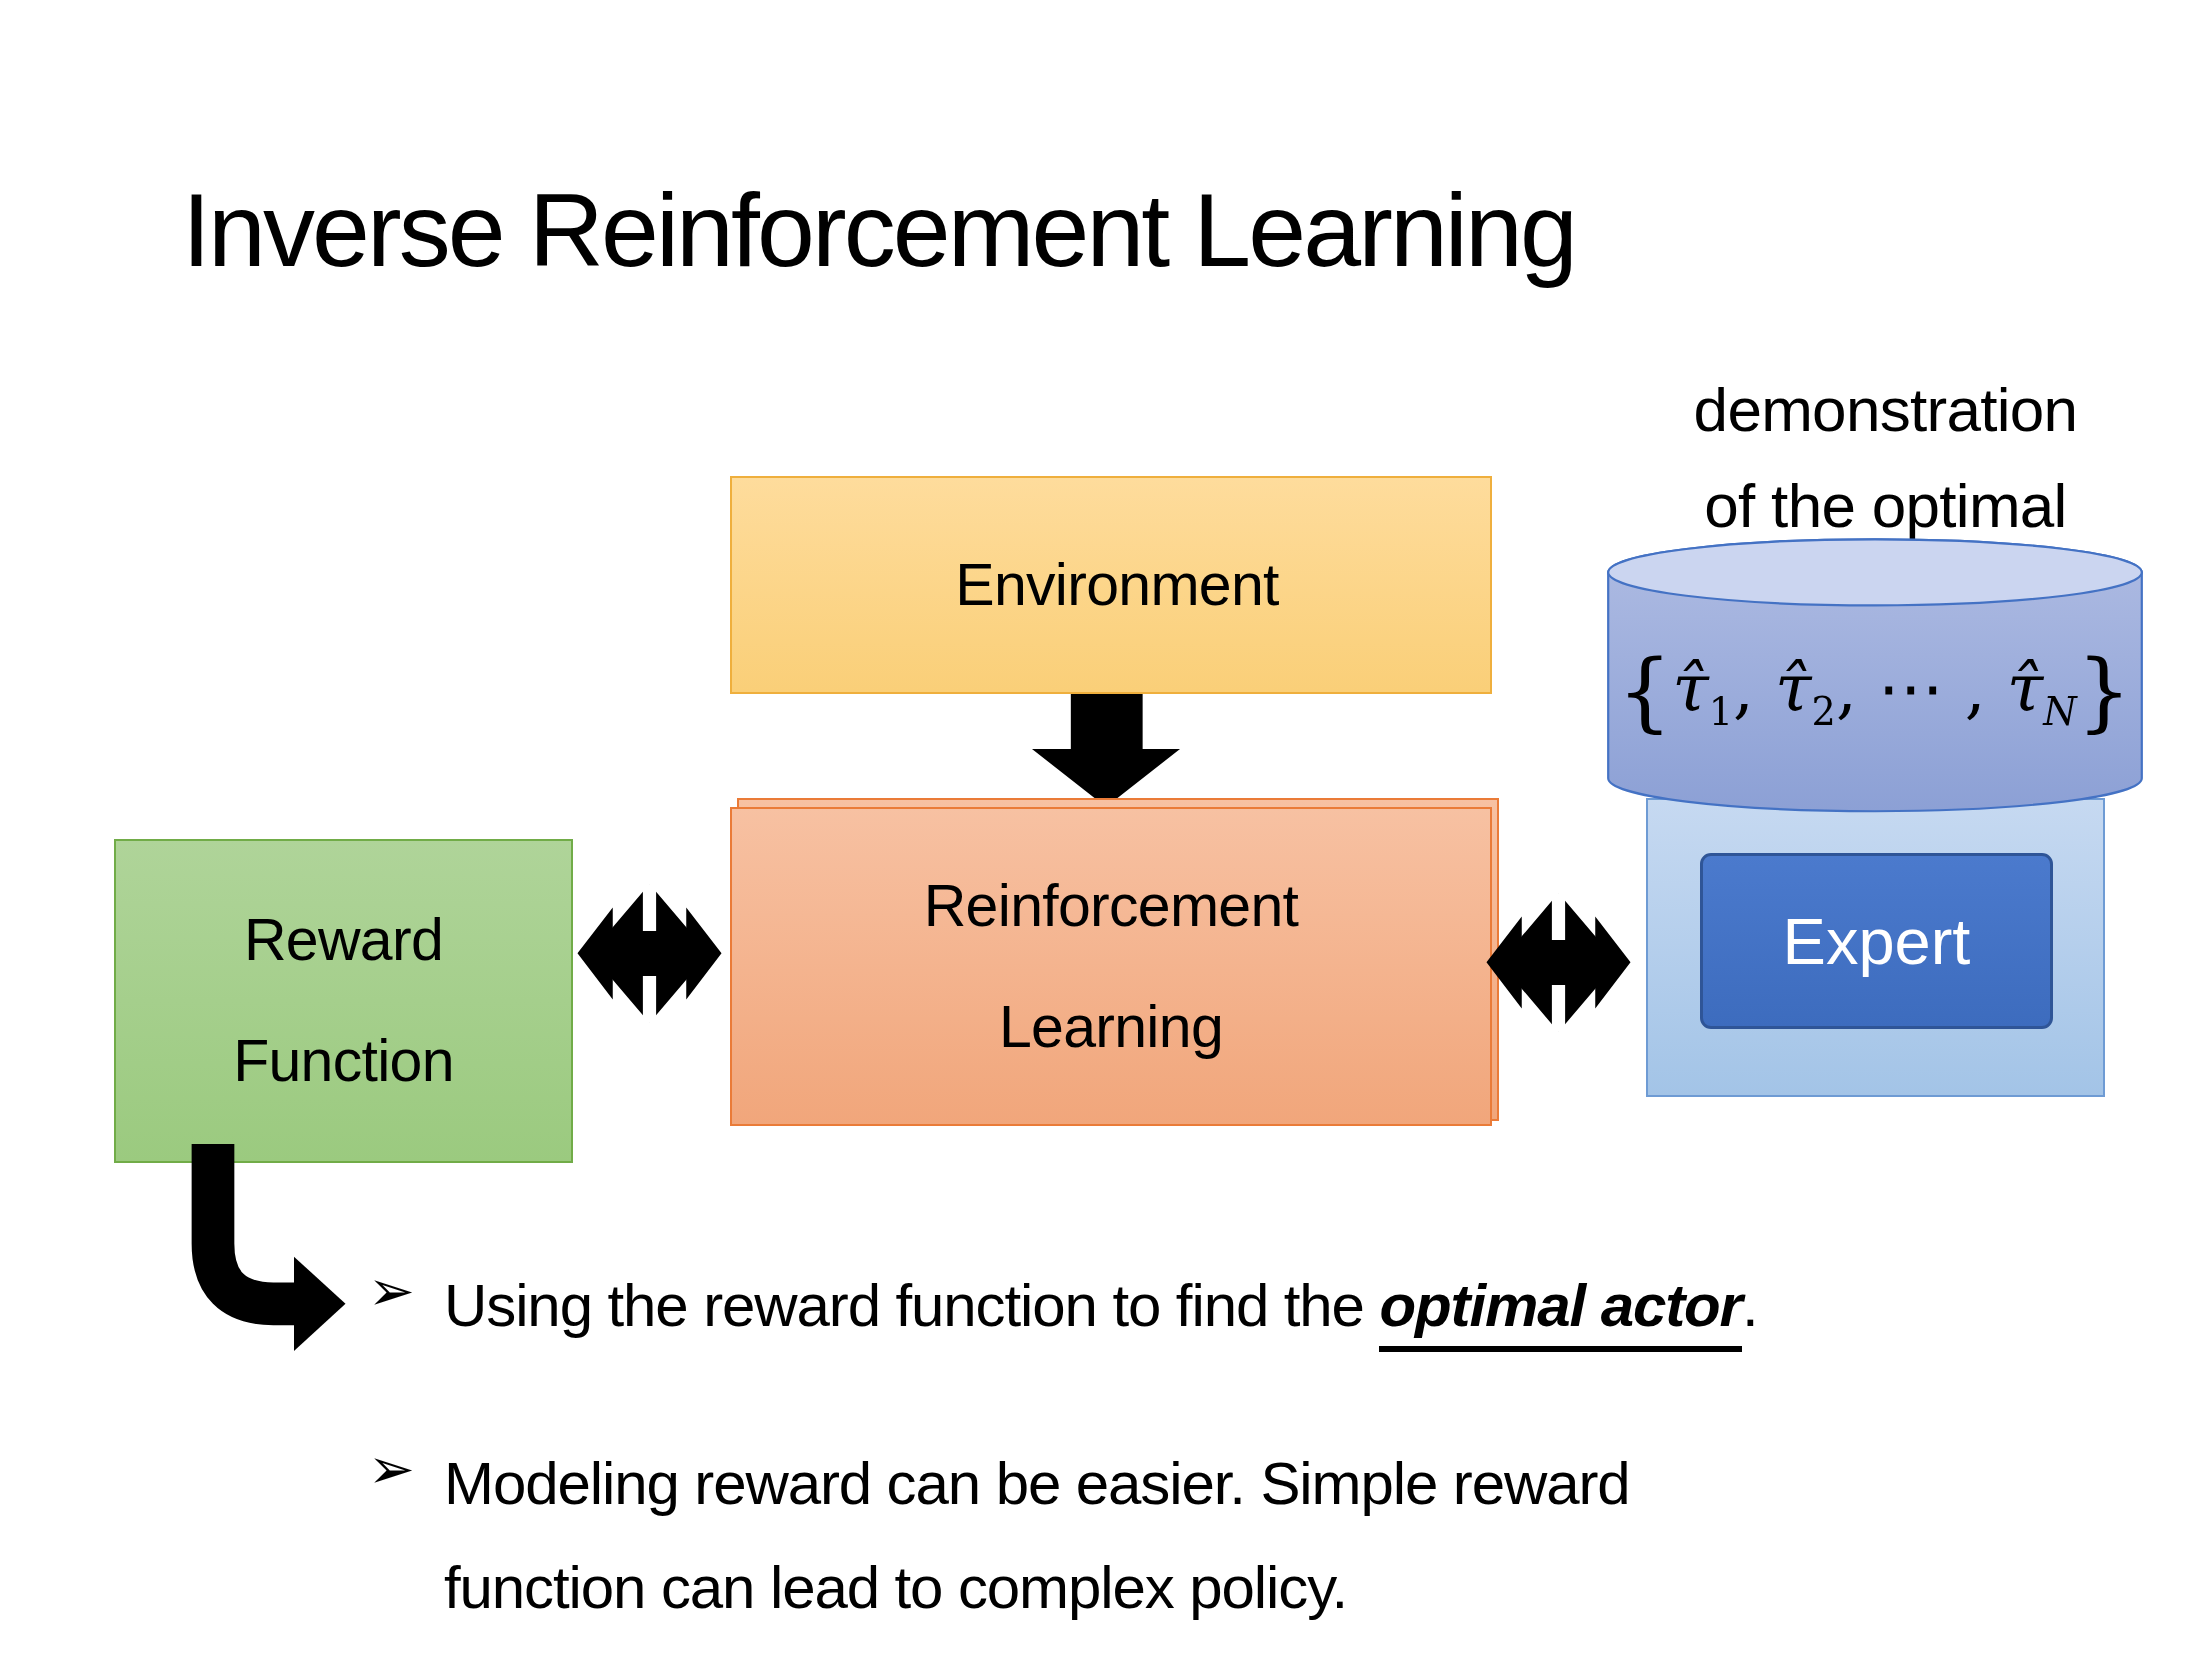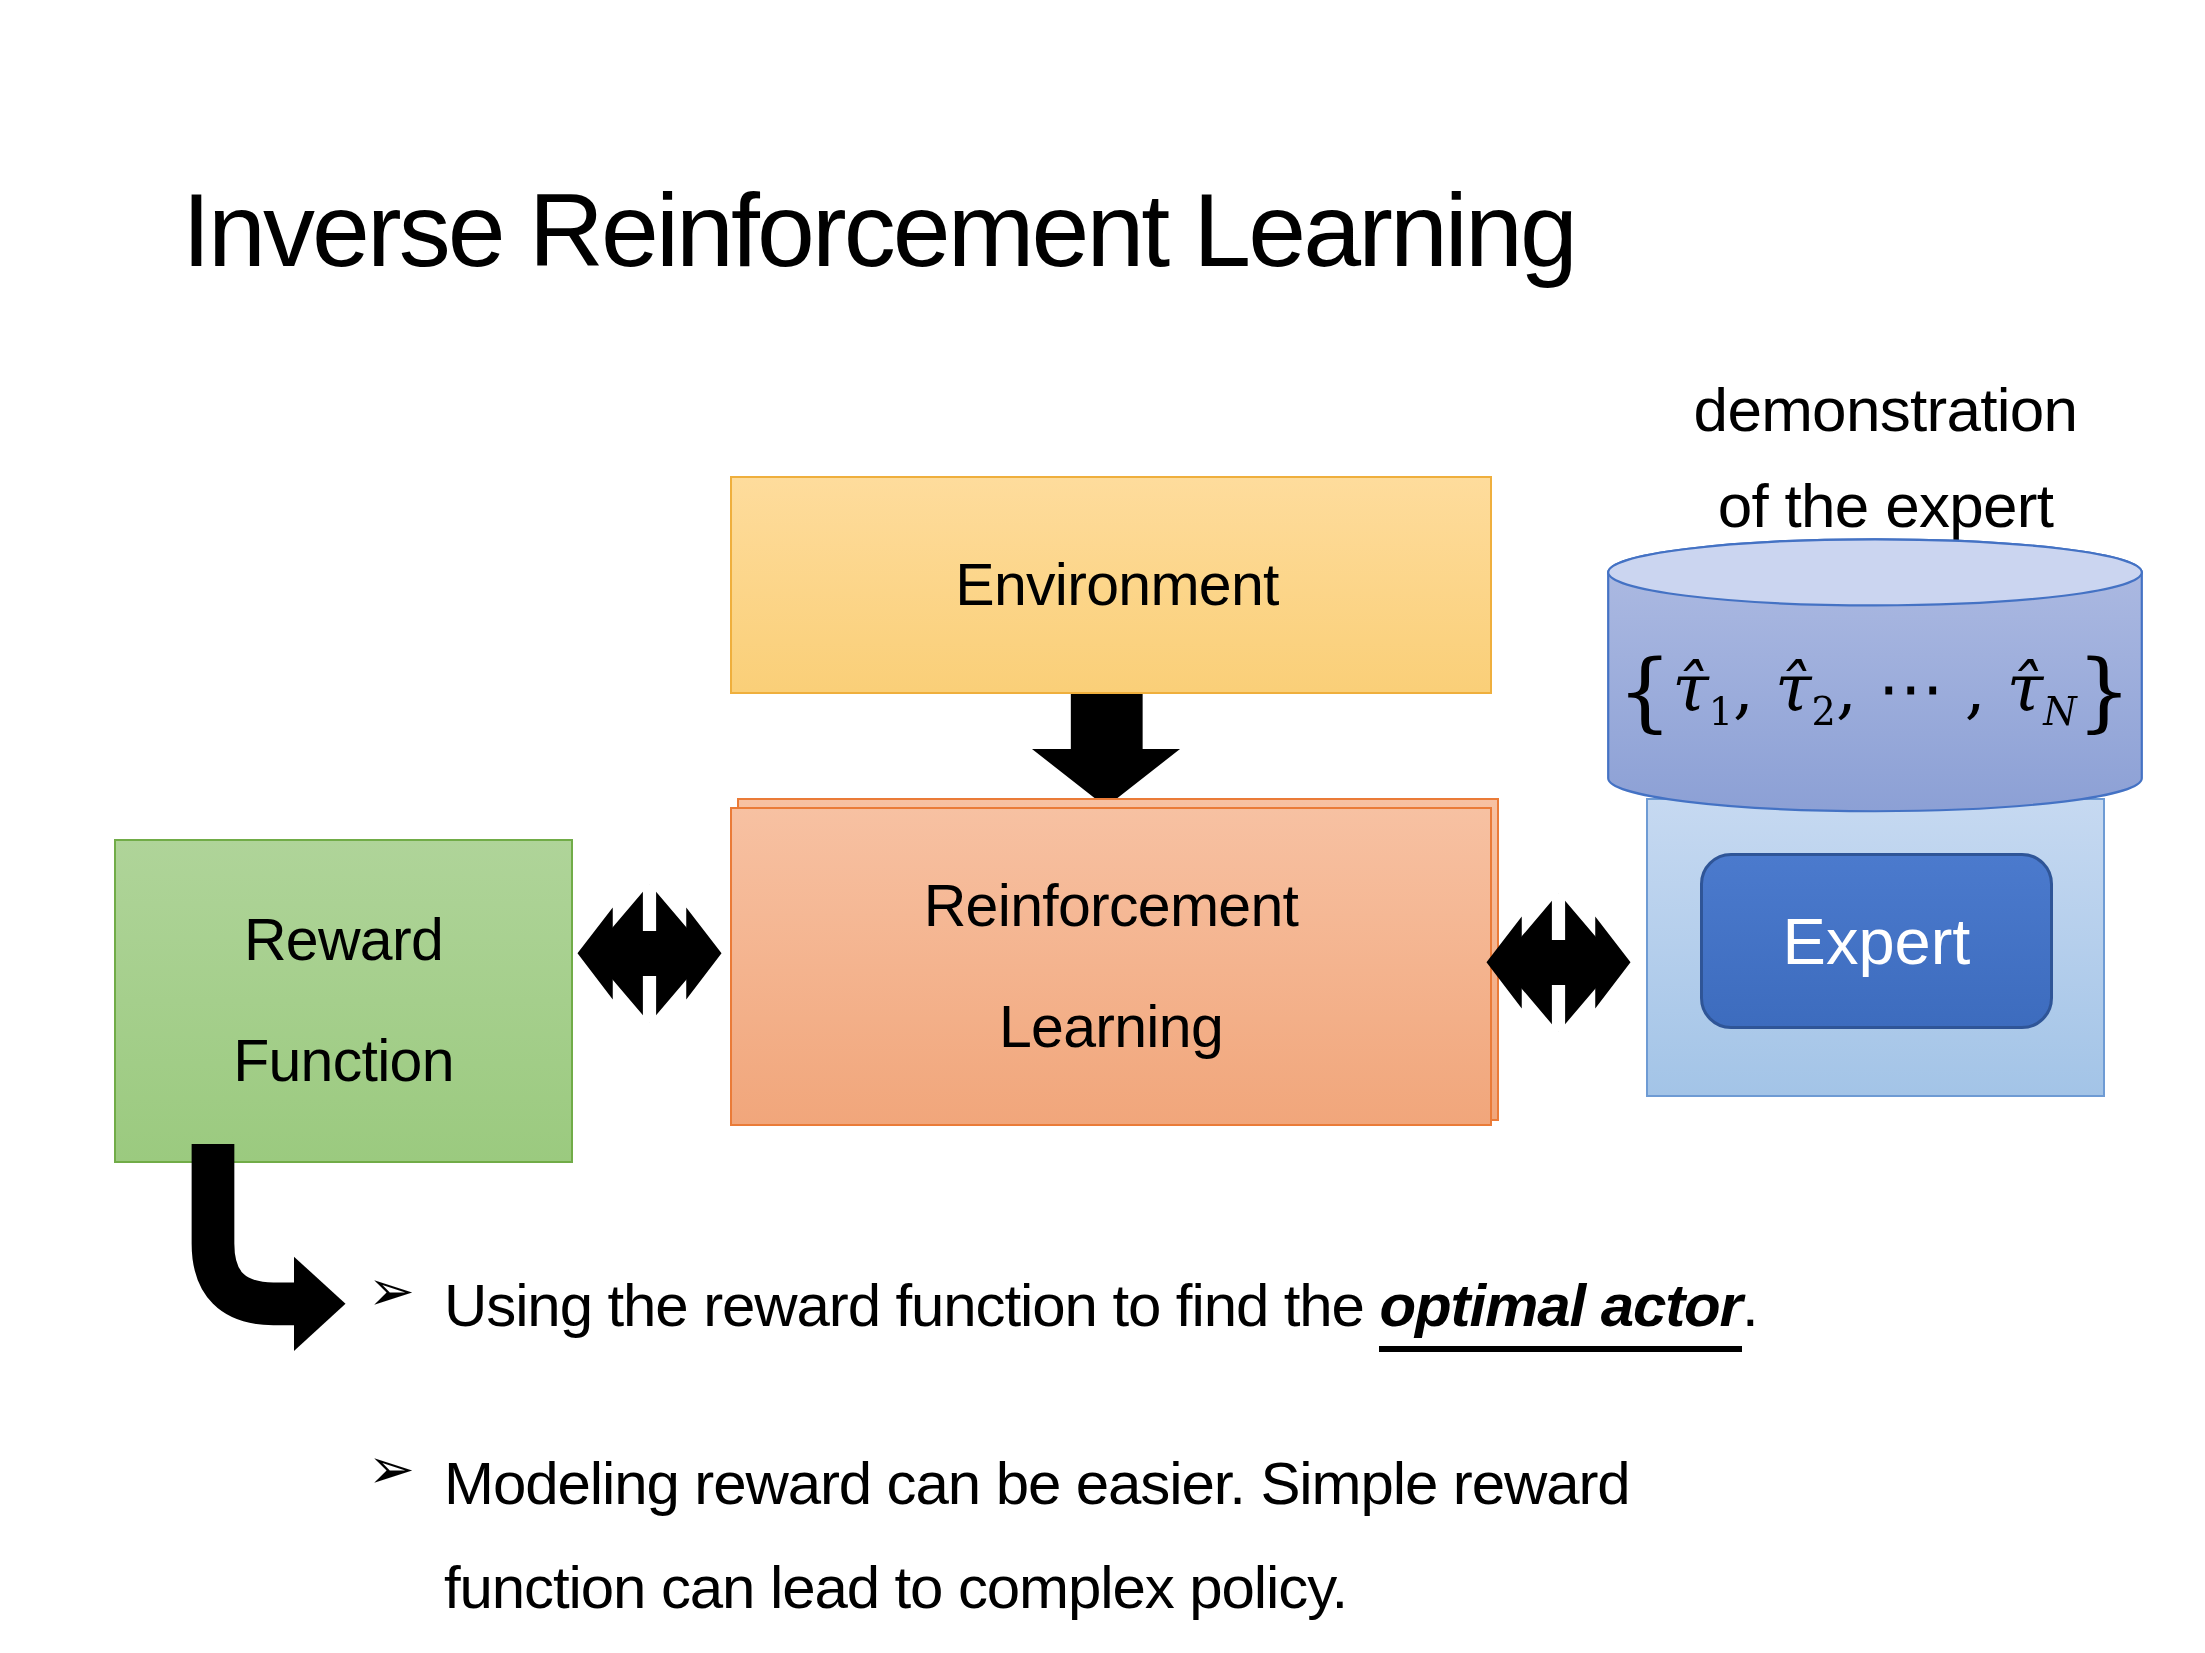--- a/index.html
+++ b/index.html
@@ -70,21 +70,21 @@
     left:1646px;top:798px;width:459px;height:299px;
     box-sizing:border-box;
     background:linear-gradient(#C6D9F1,#A3C4E7);
     border:2.2px solid #6E9BD4;
   }
   .expert-box{
     left:1700px;top:853px;width:353px;height:176px;
     box-sizing:border-box;
     background:linear-gradient(#4B7ACD,#3D6CBE);
     border:3.7px solid #2F5597;
-    border-radius:31px;
+    border-radius:11px;
     display:flex;align-items:center;justify-content:center;
     color:#fff;font-size:65px;letter-spacing:0;
   }
   .cylinder-svg{left:1606px;top:537px;}
 
   .formula{
     left:1617px;top:641px;width:515px;
     text-align:center;
     font-family:"DejaVu Serif",serif;
     font-size:66px;
@@ -119,21 +119,21 @@
 </style>
 </head>
 <body>
 
 <div class="slide">
 
   <div class="abs title">Inverse Reinforcement Learning</div>
 
   <div class="abs caption">
     <div>demonstration</div>
-    <div>of the expert</div>
+    <div>of the optimal</div>
   </div>
 
   <div class="abs box env-box">
     <span>Environment</span>
   </div>
 
   <svg class="abs icon-svg" style="left:1032px;top:694px;" width="148" height="113" viewBox="0 0 202 154">
     <polygon points="53,0 151,0 151,75 202,75 101,154 0,75 53,75" fill="#000000"></polygon>
   </svg>
 

